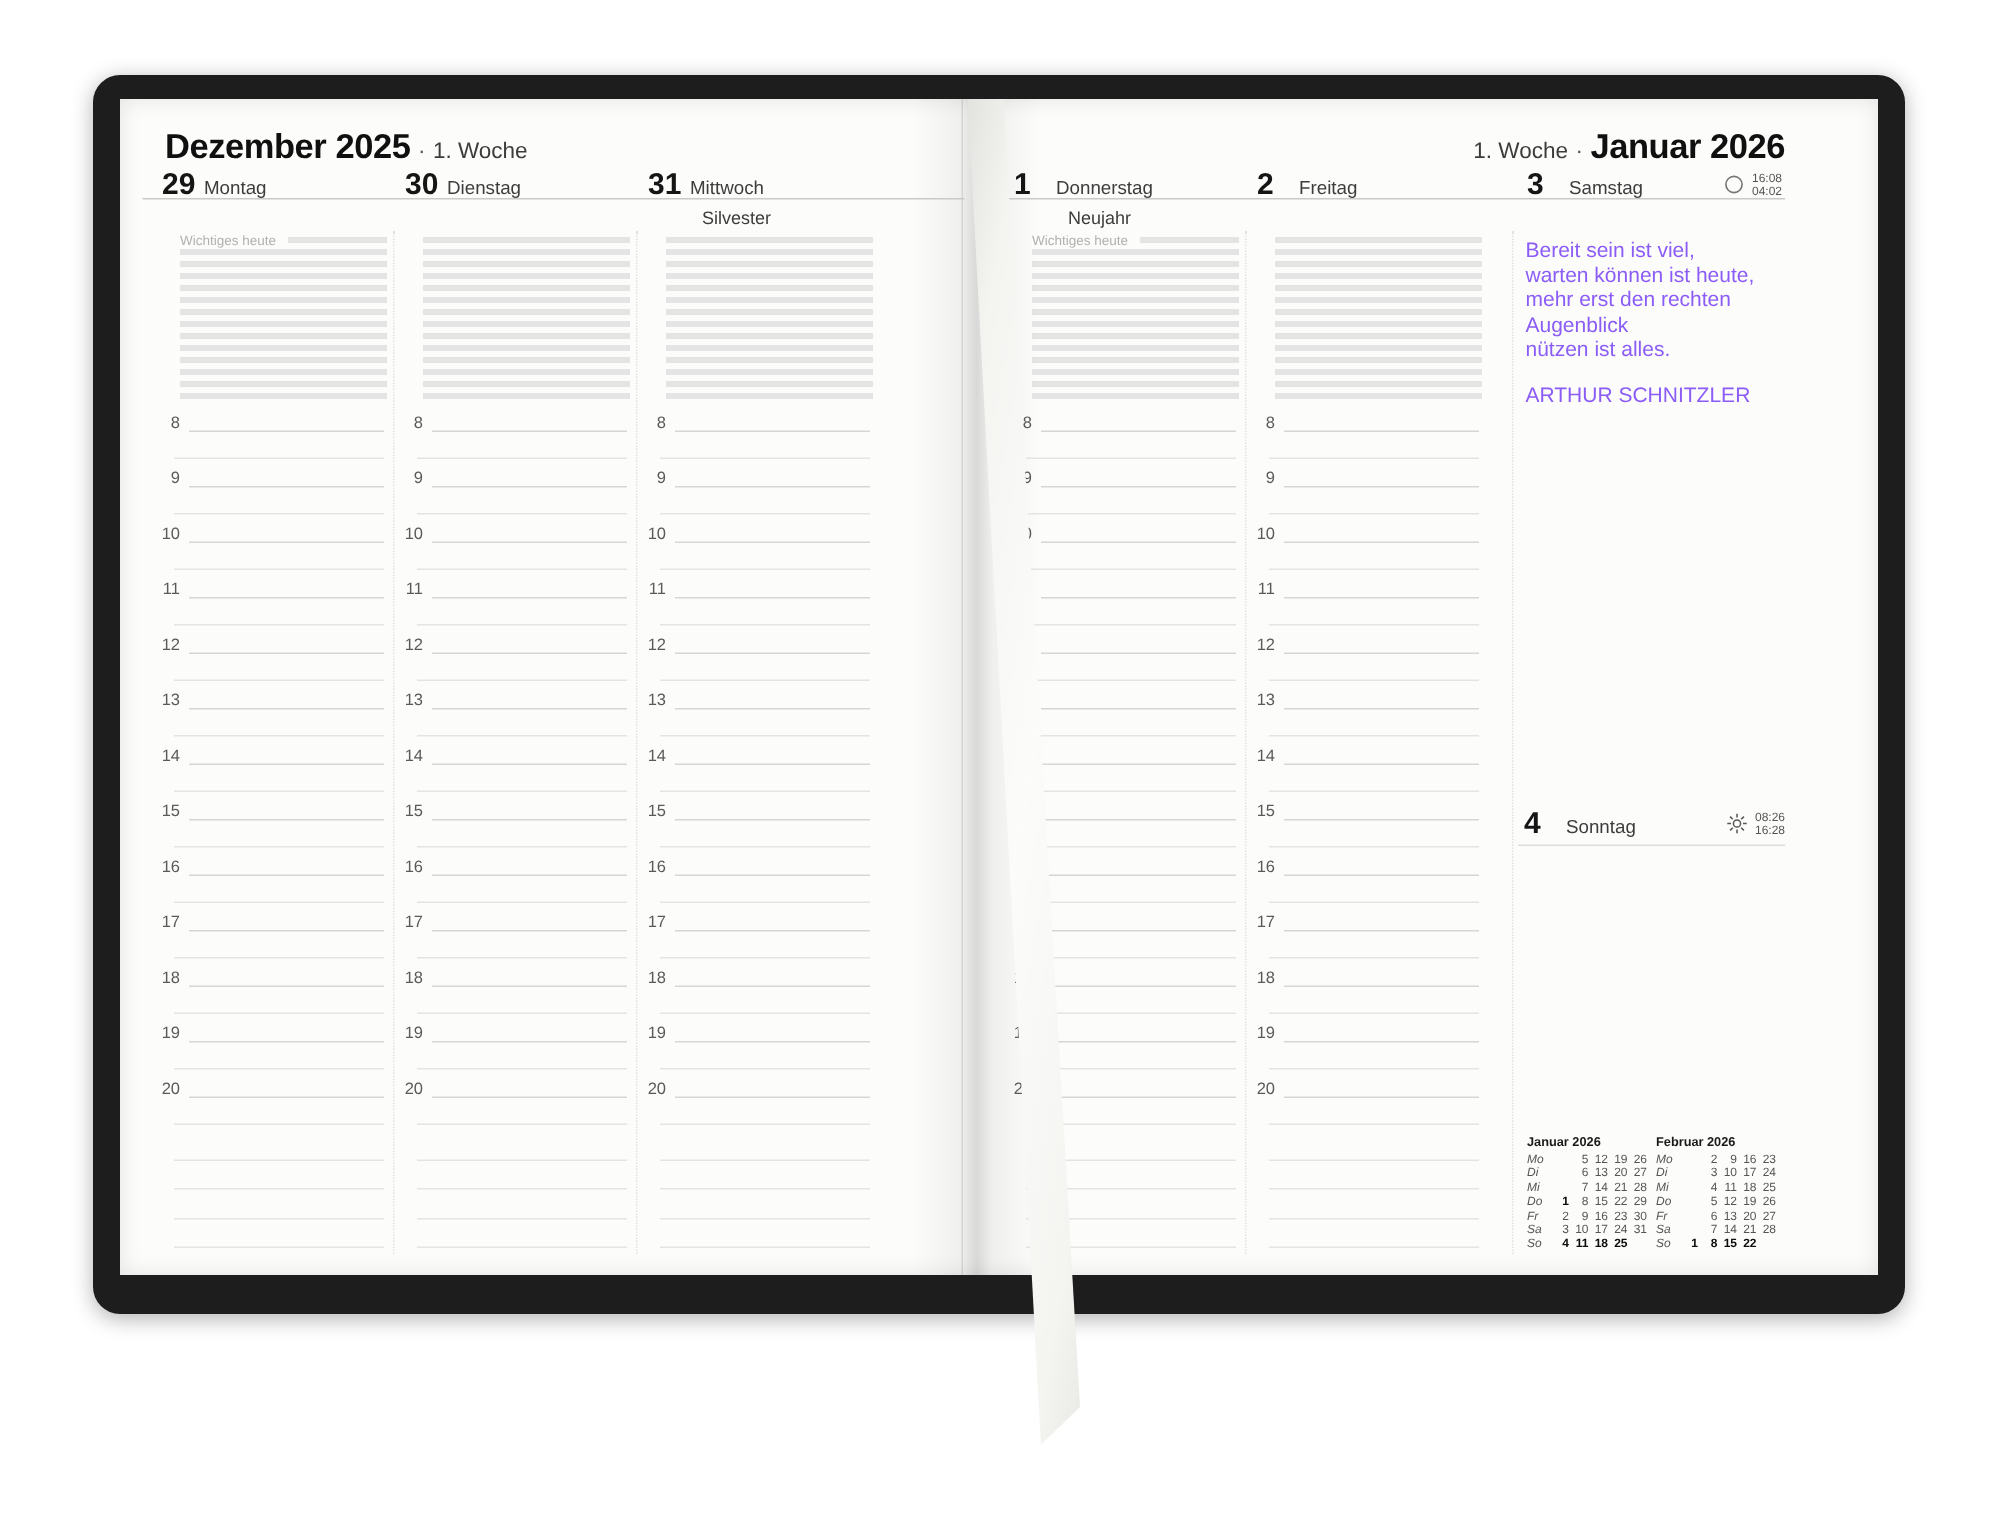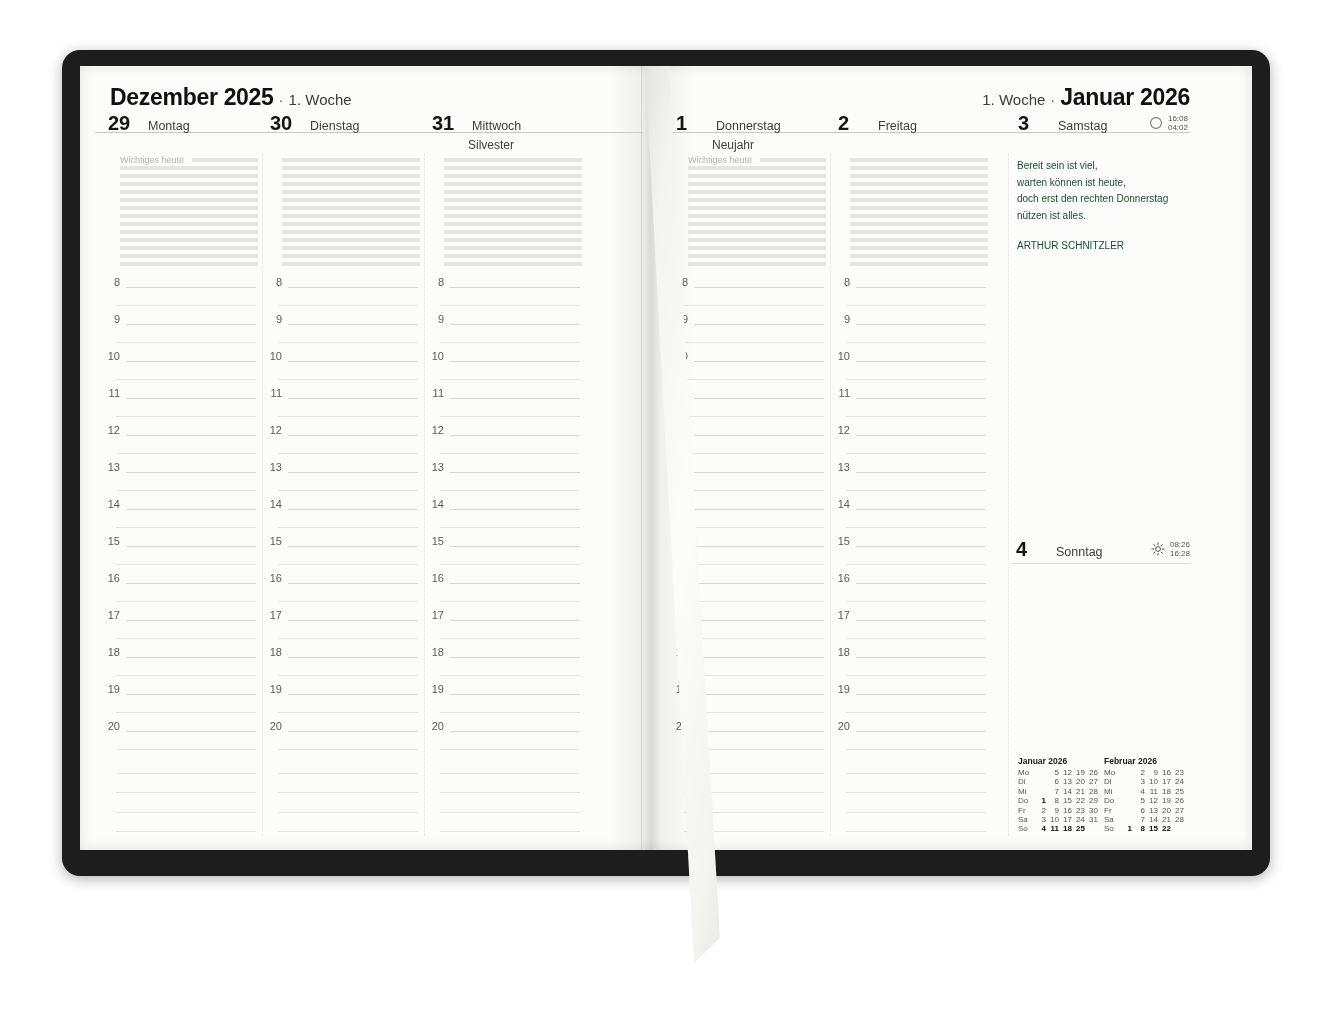--- a/index.html
+++ b/index.html
@@ -28,52 +28,52 @@
 
   .head-rule{position:absolute;top:66px;height:1px;background:#c9c9c9;}
   .page-left .head-rule{left:15px;width:548px;}
   .page-right .head-rule{left:23px;width:522px;}
 
   .col-divider{position:absolute;top:88px;height:682px;border-left:1px dotted #e1e1e1;}
 
   .day-col{position:absolute;top:46px;height:726px;}
   .day-head{position:absolute;top:0;left:0;right:0;height:22px;padding-left:8px;display:flex;align-items:baseline;}
   .day-num{font-size:20px;font-weight:bold;color:#151515;min-width:24px;display:inline-block;}
-  .day-name{font-size:12.5px;color:#3d3d3d;margin-left:16px;}
+  .day-name{font-size:12.5px;color:#3d3d3d;margin-left:4px;}
   .holiday{position:absolute;top:26px;left:44px;font-size:12px;color:#3d3d3d;}
 
   .notes{position:absolute;top:46px;left:20px;right:4px;height:111px;
          background:repeating-linear-gradient(to bottom,#e4e4e4 0px,#e4e4e4 4px,rgba(0,0,0,0) 4px,rgba(0,0,0,0) 8px);}
   .notes-label{position:absolute;top:-2px;left:0;padding-right:8px;background:#fcfcfb;
                font-size:9px;color:#b1b1b1;line-height:9px;}
 
   .hours{position:absolute;top:161px;left:0;right:0;}
   .hour-row{position:relative;height:37px;}
   .hour-num{position:absolute;left:2px;top:3px;width:18px;text-align:right;font-size:11px;color:#5a5a5a;}
   .hour-line{position:absolute;left:26px;right:6px;top:14px;height:1px;background:#d6d6d6;}
   .half-line{position:absolute;left:16px;right:6px;top:32px;height:1px;background:#e4e4e4;}
   .tail-line{position:relative;height:18.5px;margin:0 6px 0 16px;border-bottom:1px solid #e4e4e4;}
 
   .astro{position:absolute;right:2px;top:2px;display:flex;align-items:center;}
   .astro svg{margin-right:5px;}
   .astro-times{font-size:8px;line-height:9px;color:#555;text-align:left;}
 
-  .quote{position:absolute;left:372px;top:92px;width:200px;font-size:10px;line-height:16.5px;color:#14532d;}
+  .quote{position:absolute;left:372px;top:92px;width:200px;font-size:14px;line-height:16.5px;color:#8b5cf6;}
   .quote-author{margin-top:14px;}
 
   .sunday{position:absolute;left:365px;top:472px;width:182px;height:26px;}
   .sunday .day-head{padding-left:6px;}
   .sunday-rule{position:absolute;left:367px;top:497px;width:178px;height:1px;background:#dddddd;}
 
   .minical{position:absolute;top:690px;width:84px;}
   .minical-jan{left:373px;}
   .minical-feb{left:459px;}
   .mc-title{font-size:8.5px;font-weight:bold;color:#1a1a1a;margin-bottom:2px;}
   .mc-row{display:flex;height:9.4px;}
-  .mc-label{width:15px;font-size:8px;color:#555;}
+  .mc-label{width:15px;font-size:8px;color:#555;font-style:italic;}
   .mc-cell{width:13px;text-align:right;font-size:8px;color:#555;}
   .mc-cell.bold{font-weight:bold;color:#0d0d0d;}
 
   
   .ribbon{position:absolute;left:630px;top:66px;width:112px;height:902px;
           background:linear-gradient(100deg,#e3e3de 0%,#f7f7f4 28%,#ffffff 55%,#ececе7 82%,#e0e0da 100%);
           background-color:#f4f4f1;
           clip-path:polygon(15px 0px,39px 0px,90px 872px,64px 897px);
           filter:drop-shadow(3px 2px 3px rgba(0,0,0,0.18));}
   .ribbon-inner{position:absolute;inset:0;
@@ -518,21 +518,21 @@
                 <div>04:02</div>
               </div>
             </span>
           </div>
         </div>
       </div>
 
     <div class="quote">
       <div>Bereit sein ist viel,</div>
       <div>warten können ist heute,</div>
-      <div>doch erst den rechten Donnerstag</div>
+      <div>mehr erst den rechten Augenblick</div>
       <div>nützen ist alles.</div>
       <div class="quote-author">ARTHUR SCHNITZLER</div>
     </div>
 
     <div class="sunday">
       <div class="day-head">
         <span class="day-num">4</span>
         <span class="day-name">Sonntag</span>
         <span class="astro">
           <svg width="14" height="14" viewBox="0 0 14 14">

